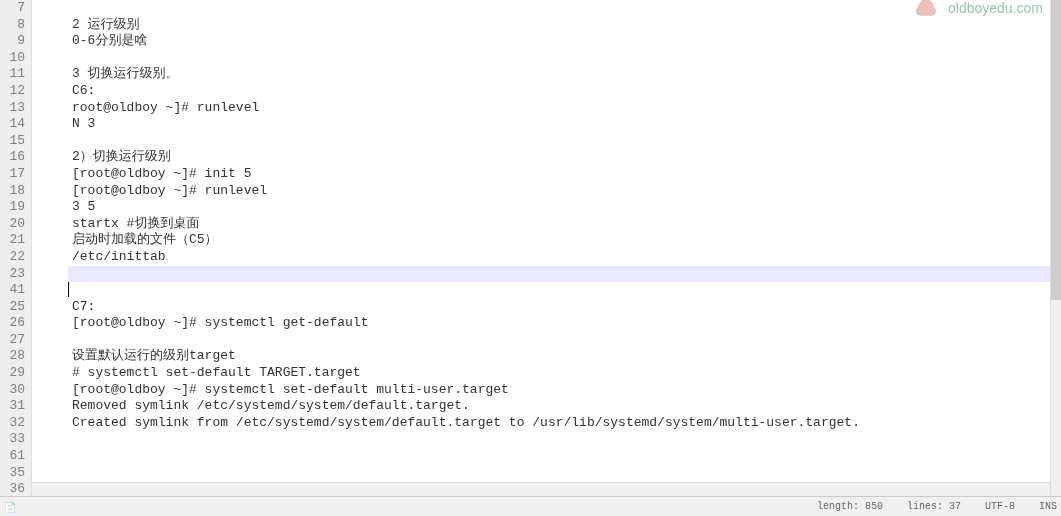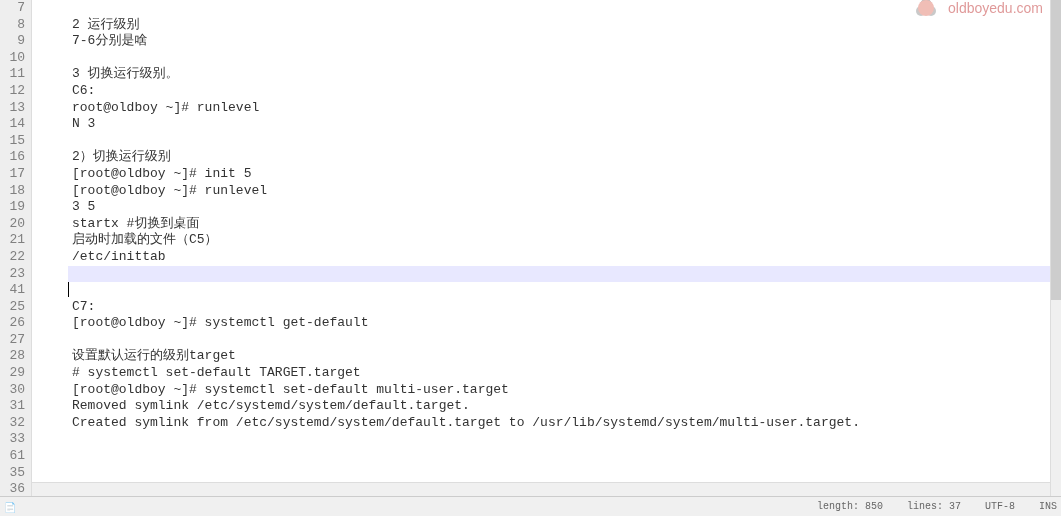--- a/index.html
+++ b/index.html
@@ -75,21 +75,21 @@
       border-top: 1px solid #ddd;
     }
     .watermark {
       position: absolute;
       right: 18px;
       top: 0px;
       display: flex;
       align-items: center;
       gap: 14px;
       opacity: 0.45;
-      color: #b91c1c;
+      color: #15803d;
       font-size: 14px;
       pointer-events: none;
       font-family: Arial, sans-serif;
     }
     .watermark-icon {
       width: 16px;
       height: 16px;
       background: #e07060;
       border-radius: 50%;
       box-shadow: 0 -3px 0 -2px #666, -5px 3px 0 -3px #888, 5px 3px 0 -3px #888;
@@ -165,21 +165,21 @@
       <div class="gutter-line">31</div>
       <div class="gutter-line">32</div>
       <div class="gutter-line">33</div>
       <div class="gutter-line">61</div>
       <div class="gutter-line">35</div>
       <div class="gutter-line">36</div>
     </div>
   <div class="code-area" id="code-area">
     <div class="code-line"></div>
       <div class="code-line">2 运行级别</div>
-      <div class="code-line">7-6分别是啥</div>
+      <div class="code-line">0-6分别是啥</div>
       <div class="code-line"></div>
       <div class="code-line">3 切换运行级别。</div>
       <div class="code-line">C6:</div>
       <div class="code-line">root@oldboy ~]# runlevel</div>
       <div class="code-line">N 3</div>
       <div class="code-line"></div>
       <div class="code-line">2）切换运行级别</div>
       <div class="code-line">[root@oldboy ~]# init 5</div>
       <div class="code-line">[root@oldboy ~]# runlevel</div>
       <div class="code-line">3 5</div>

